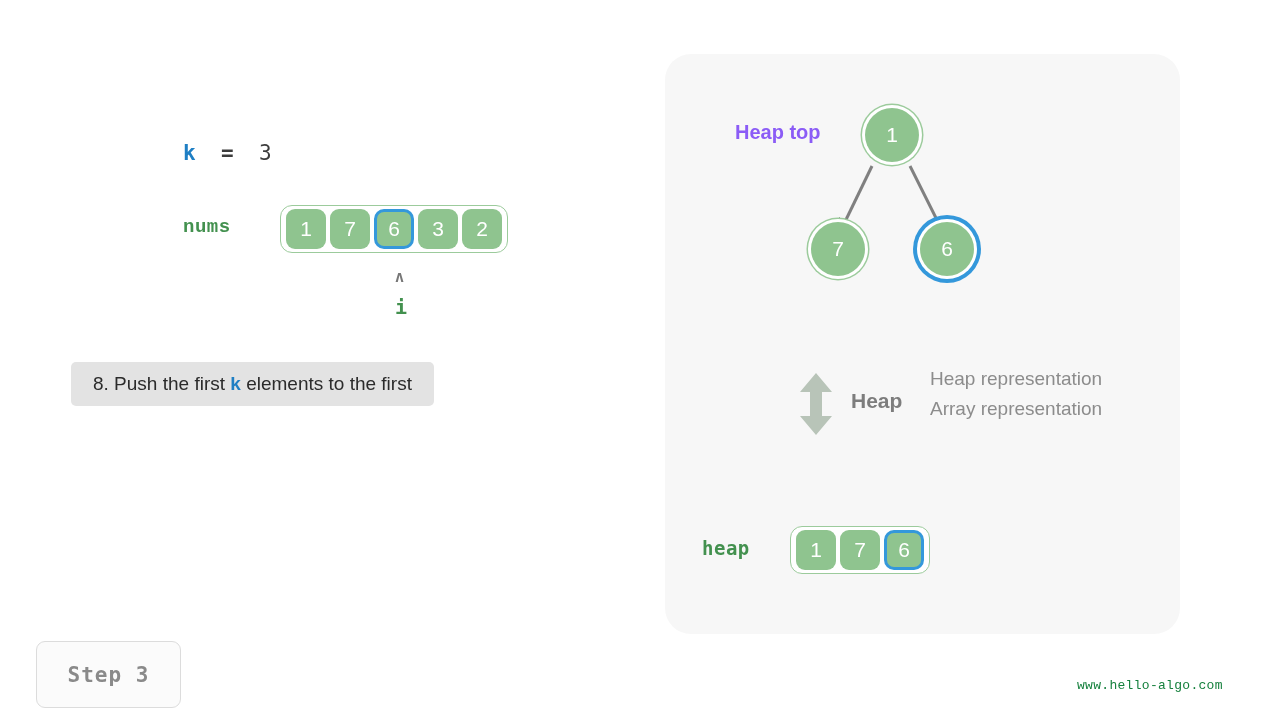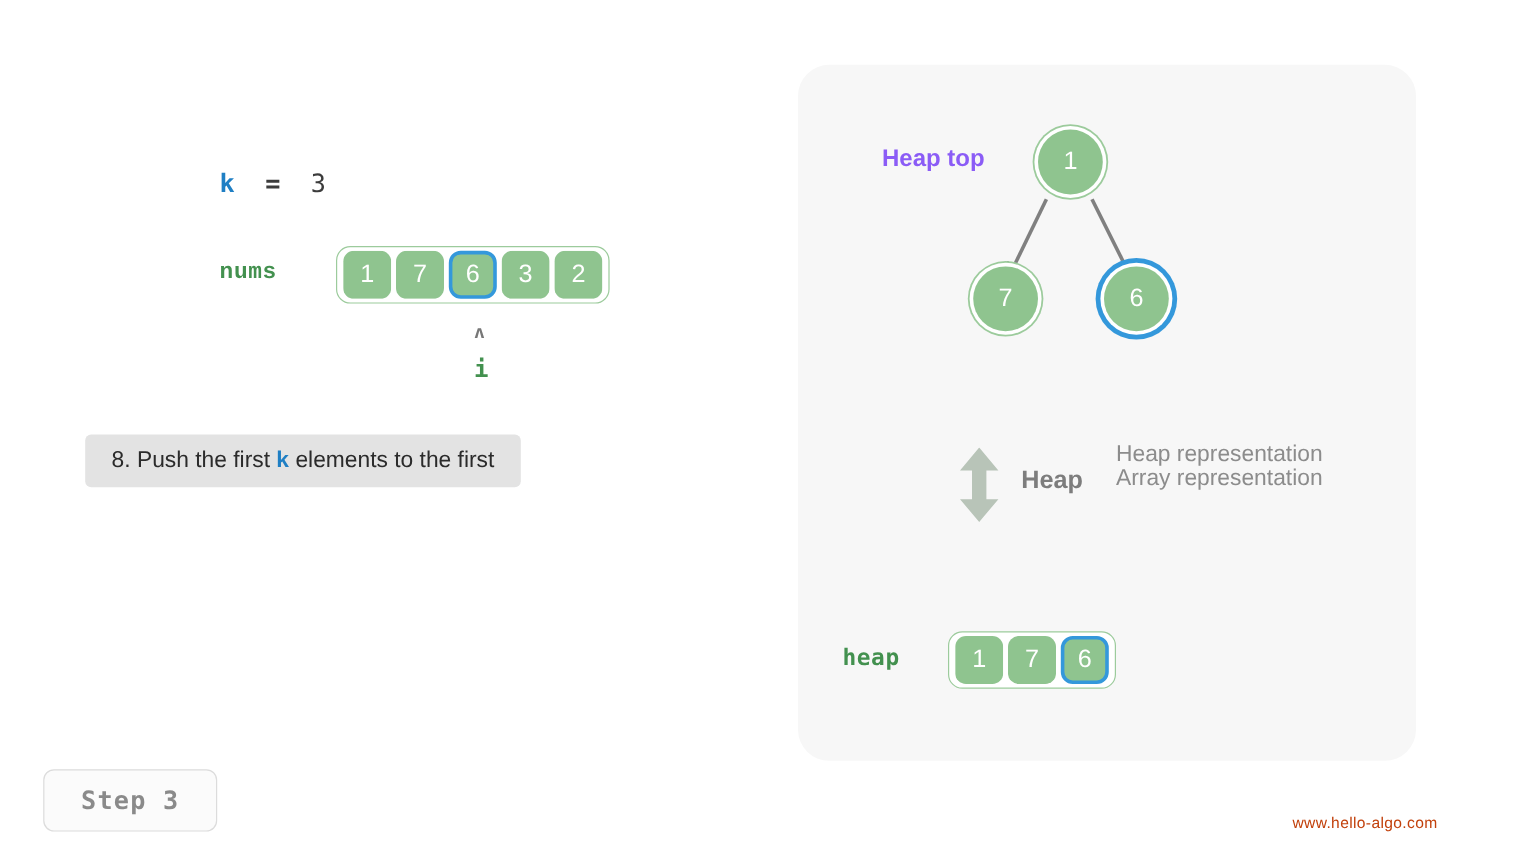--- a/index.html
+++ b/index.html
@@ -90,38 +90,38 @@
     border-radius: 5px;
     padding: 11px 22px;
     font-size: 19px;
     color: #2b2b2b;
     white-space: pre;
   }
   #caption .kw { color: #1f7fc4; font-weight: bold; }
 
   #step-badge {
     left: 36px; top: 641px;
-    width: 145px; height: 52px;
+    width: 145px; height: 67px;
     border: 1.5px solid #dcdcdc;
     border-radius: 9px;
     background: #fbfbfb;
     display: flex; align-items: center; justify-content: center;
     font-family: "DejaVu Sans Mono", monospace;
     font-size: 21px;
     font-weight: bold;
     color: #8a8a8a;
     letter-spacing: 1px;
     box-sizing: border-box;
   }
 
   #watermark {
     left: 1077px; top: 678px;
-    font-family: Liberation Sans, sans-serif;
+    font-family: Liberation Mono, monospace;
     font-size: 13px;
-    color: #c2410c;
+    color: #15803d;
     letter-spacing: 0.3px;
   }
 
   
   #panel {
     left: 665px; top: 54px;
     width: 515px; height: 580px;
     background: #f7f7f7;
     border-radius: 26px;
   }
@@ -162,21 +162,21 @@
     font-size: 21px;
     font-weight: bold;
     color: #7d7d7d;
   }
   #legend-tree {
     left: 930px; top: 368px;
     font-size: 19px;
     color: #8c8c8c;
   }
   #legend-array {
-    left: 930px; top: 388px;
+    left: 930px; top: 398px;
     font-size: 19px;
     color: #8c8c8c;
   }
 
   #heap-label {
     left: 702px; top: 537px;
     font-family: "DejaVu Sans Mono", monospace;
     font-size: 19px;
     font-weight: bold;
     color: #43914f;

